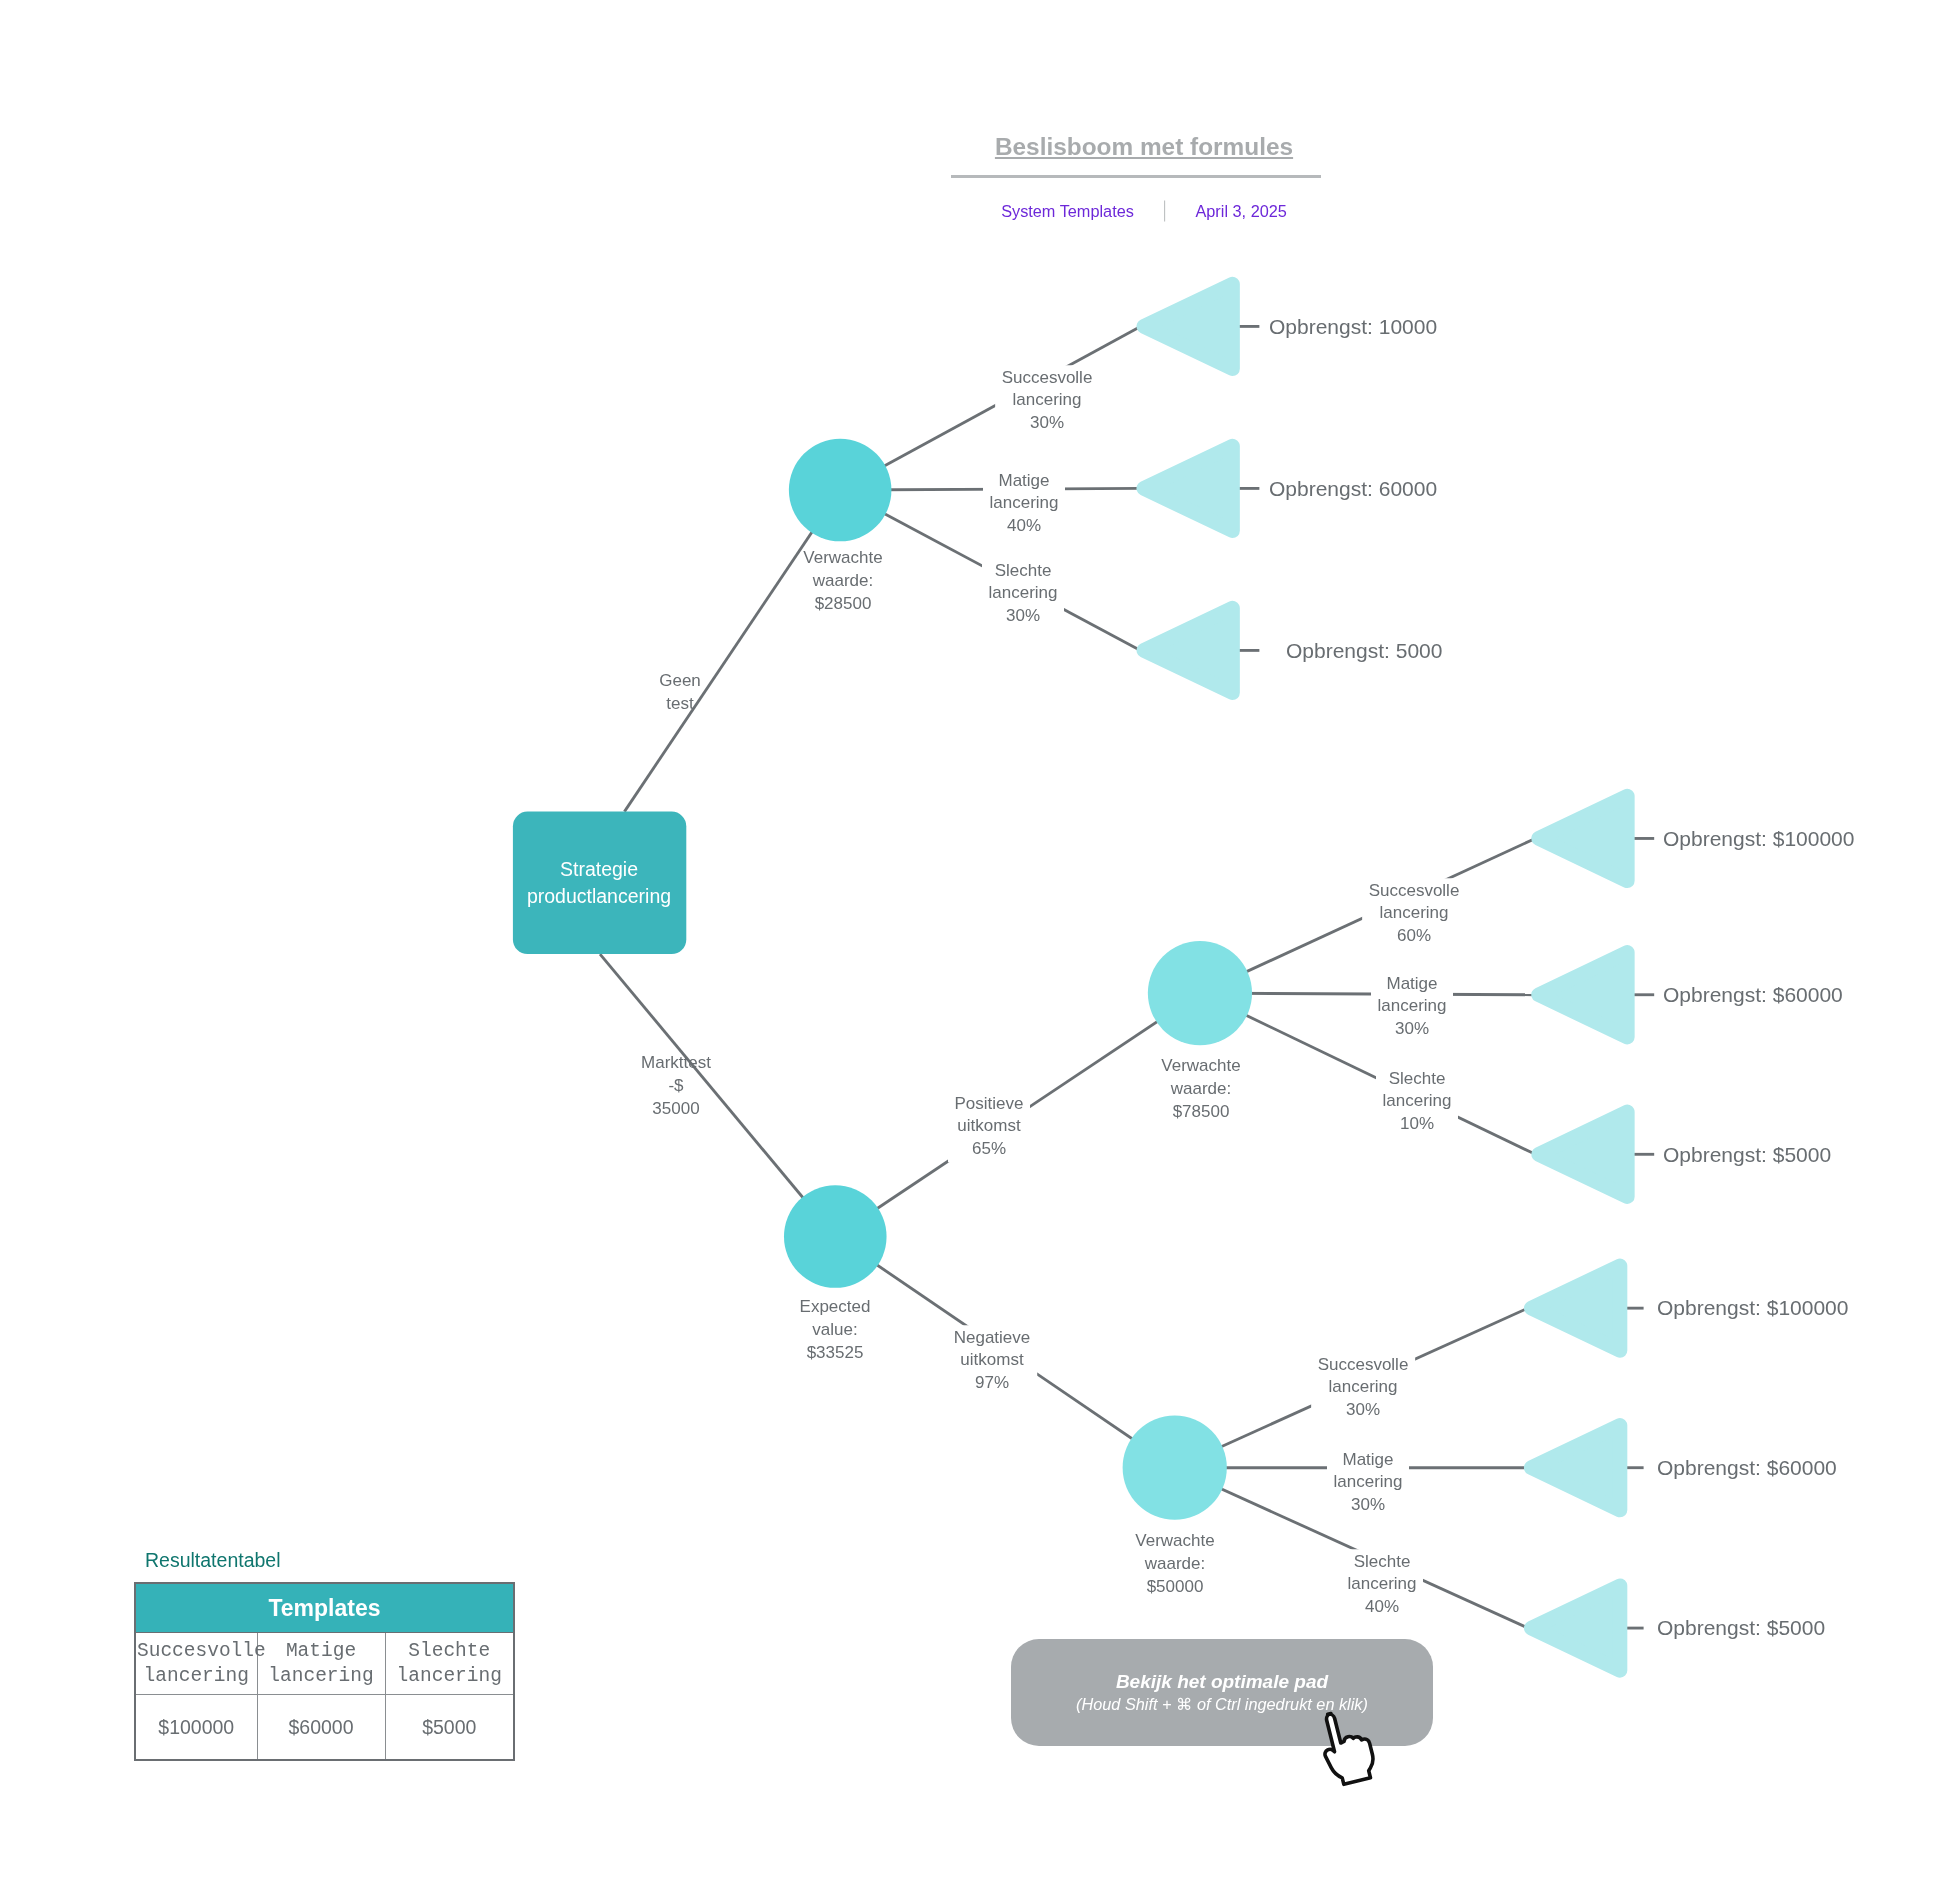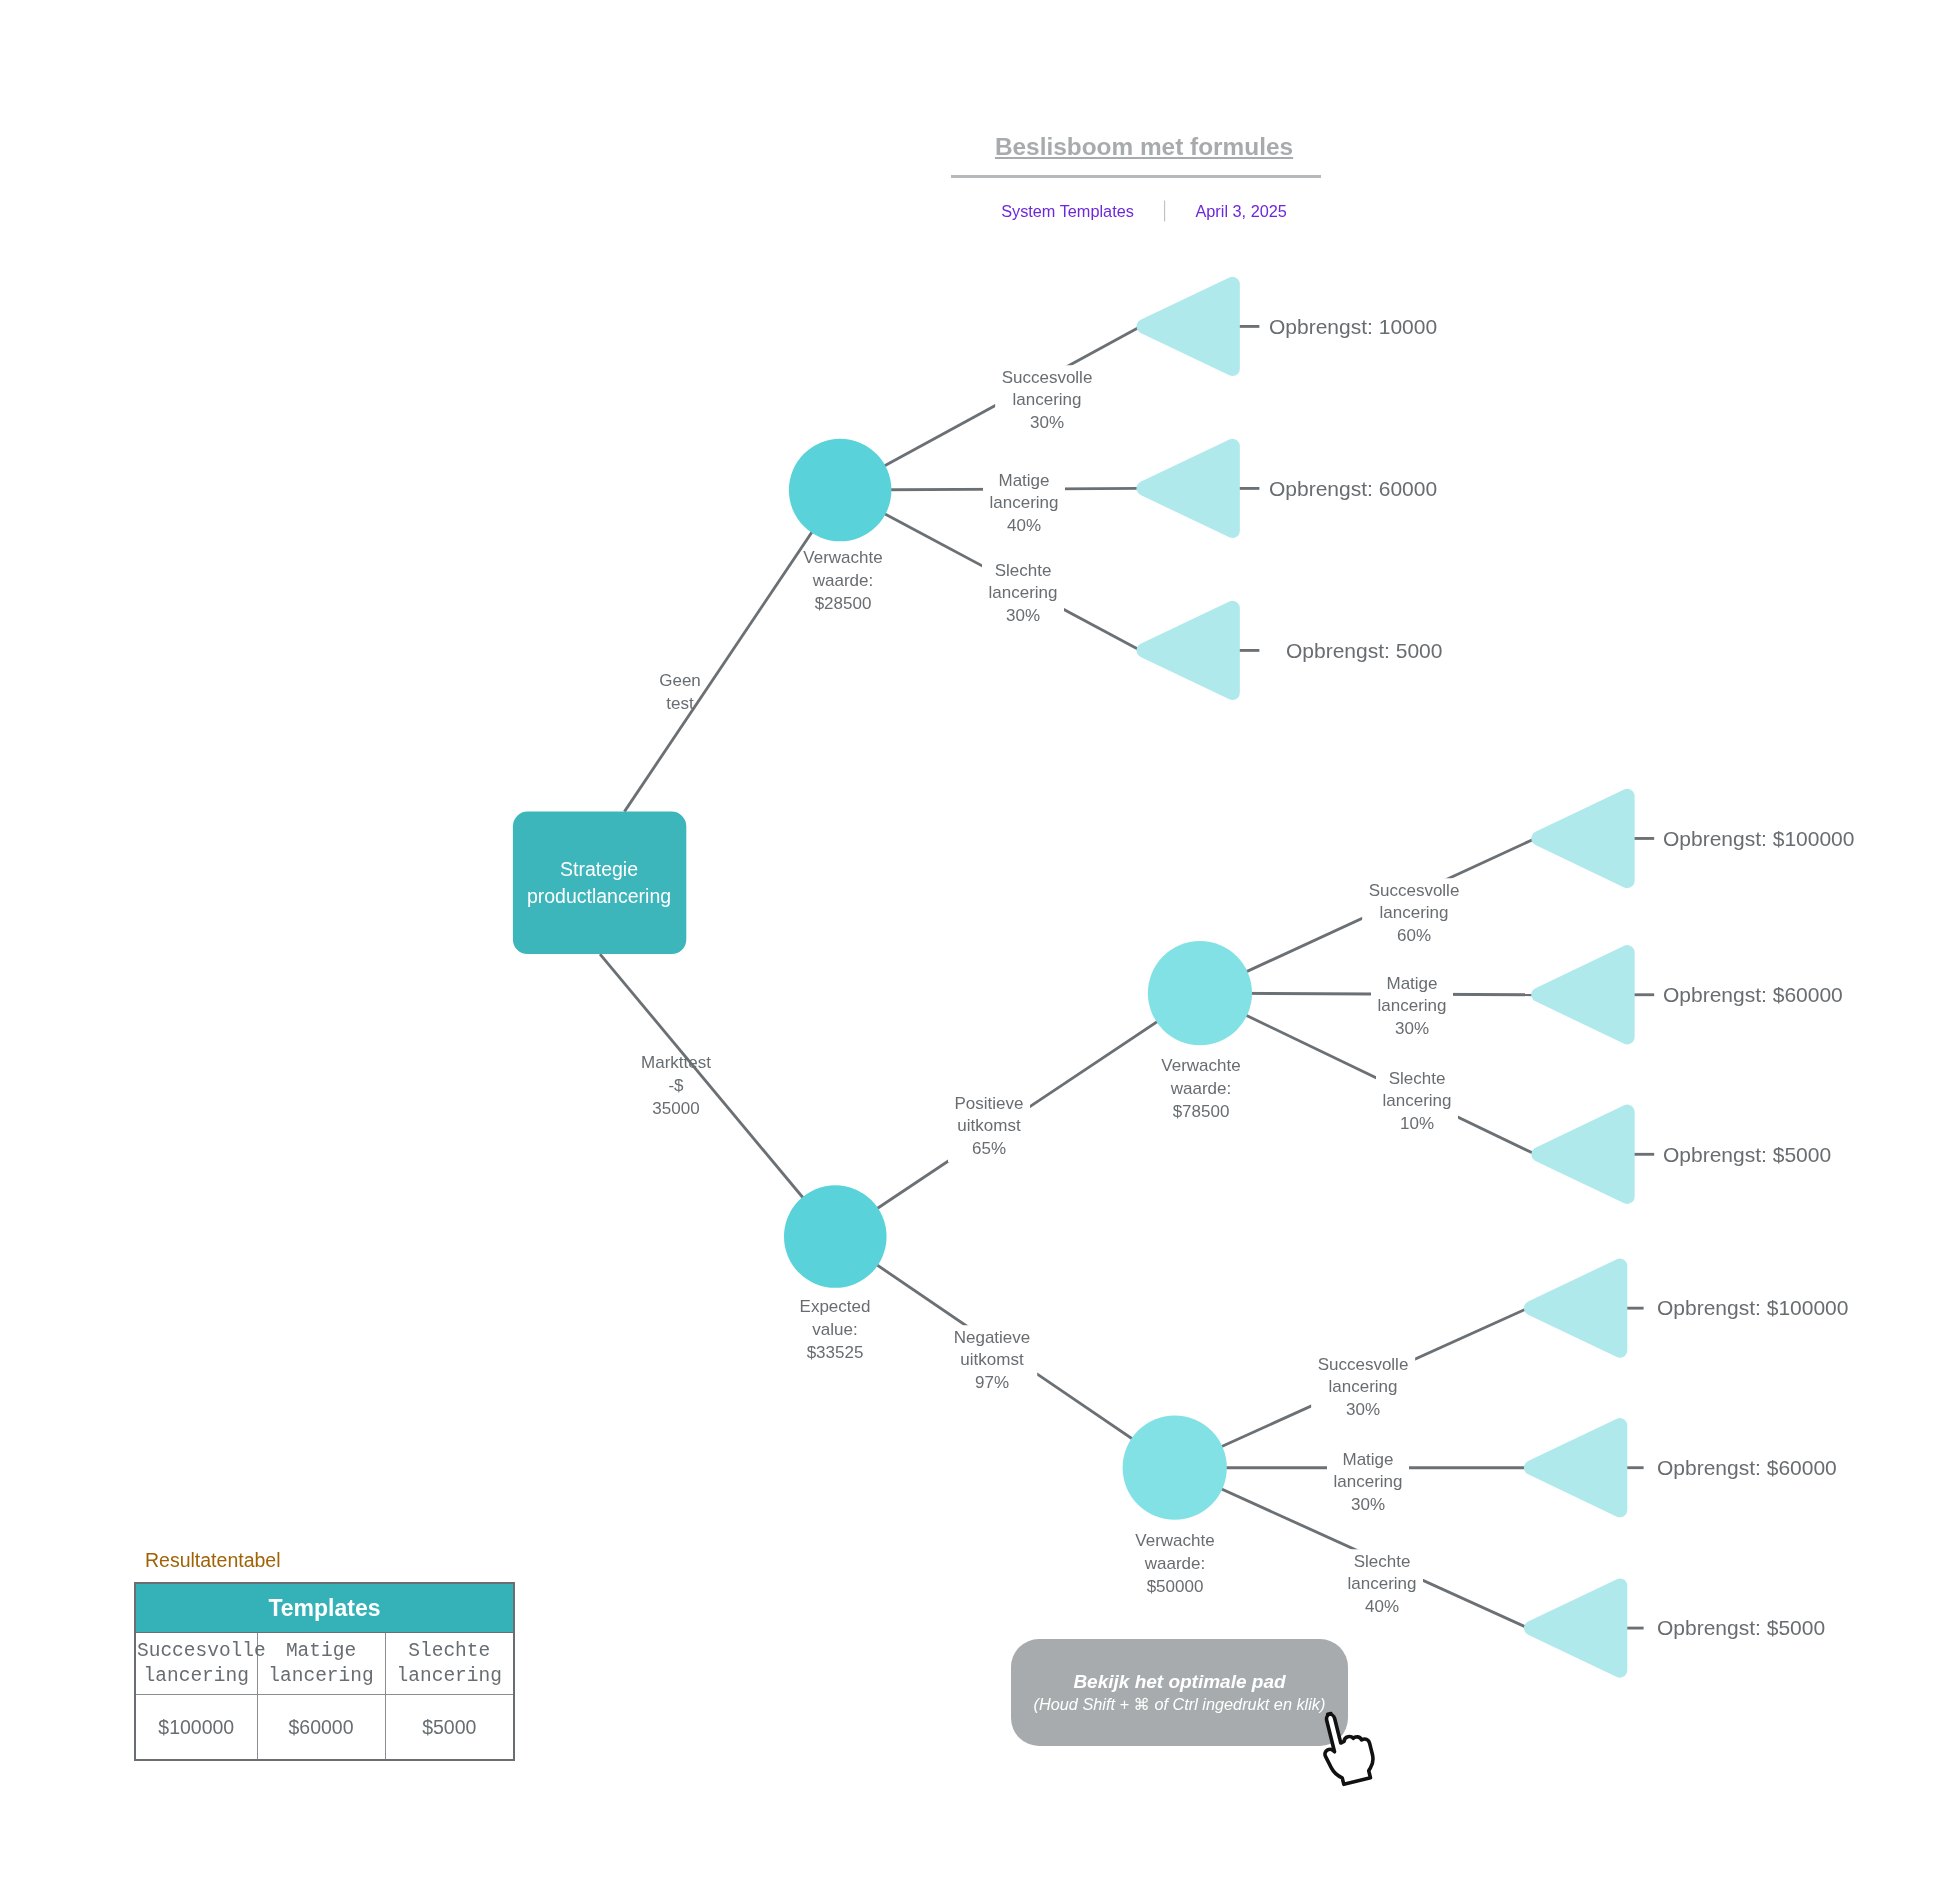--- a/index.html
+++ b/index.html
@@ -22,30 +22,30 @@
   .out{position:absolute;transform:translate(0,-50%);white-space:nowrap;
        font-size:21px;color:var(--label-text);}
   .root-label{position:absolute;transform:translate(-50%,-50%);text-align:center;
        white-space:pre-line;font-size:19.5px;line-height:1.4;color:#fff;}
   .title{position:absolute;transform:translate(-50%,-50%);font-size:24.4px;font-weight:bold;
        color:var(--title-text);white-space:nowrap;}
   .title-underline{position:absolute;background:#b6b9bb;height:3.3px;width:370px;}
   .subtitle{position:absolute;transform:translate(-50%,-50%);display:flex;align-items:center;
        gap:30px;font-size:16.3px;color:#6d28d9;white-space:nowrap;}
   .subtitle .divider{width:1.6px;height:21px;background:#b6b9bb;}
-  .table-label{position:absolute;font-size:19.5px;color:#a16207;white-space:nowrap;}
+  .table-label{position:absolute;font-size:19.5px;color:#0f766e;white-space:nowrap;}
   table.results{position:absolute;border-collapse:collapse;table-layout:fixed;width:379px;
        background:#fff;border:2.4px solid #6a6e72;}
   table.results td,table.results th{border:1.6px solid #8a8e91;text-align:center;vertical-align:middle;
        font-weight:normal;color:var(--label-text);}
   table.results .hdr{background:var(--table-header-fill);color:#fff;font-weight:bold;
        font-size:23px;height:46px;border:1.6px solid #6a6e72;}
   table.results .colhdr{font-size:19.5px;height:59px;line-height:1.25;font-family:Liberation Mono, monospace;}
   table.results .val{font-size:19.5px;height:62px;}
-  .cta{position:absolute;left:1011px;top:1639px;width:337px;height:107px;border-radius:28px;
+  .cta{position:absolute;left:1011px;top:1639px;width:422px;height:107px;border-radius:28px;
        background:var(--button-fill);display:flex;flex-direction:column;align-items:center;
        justify-content:center;color:#fff;cursor:pointer;}
   .cta .l1{font-size:19px;font-weight:bold;font-style:italic;line-height:1.3;}
   .cta .l2{font-size:16.3px;font-style:italic;line-height:1.3;}
   .cursor{position:absolute;left:1300px;top:1707px;}
 </style>
 </head>
 <body>
 
 <div class="canvas">

